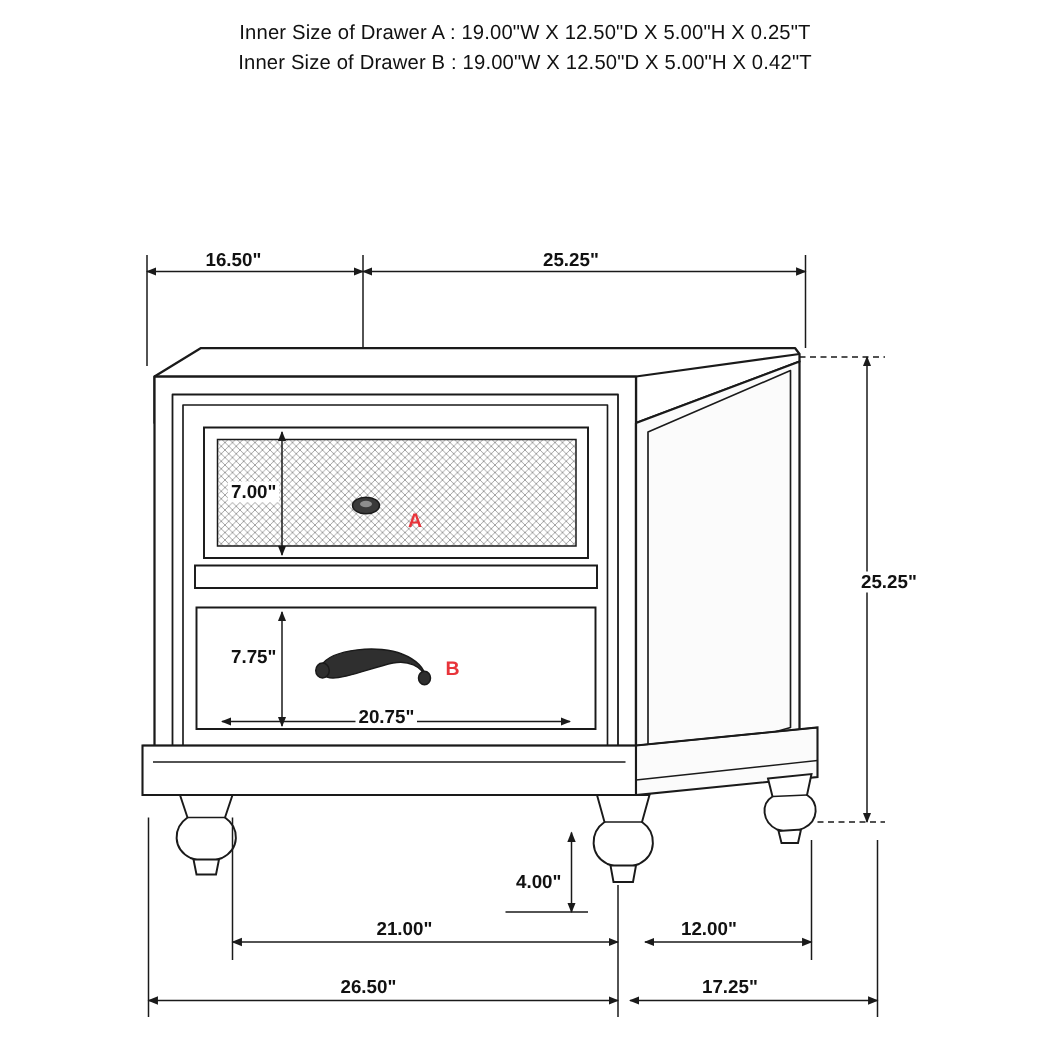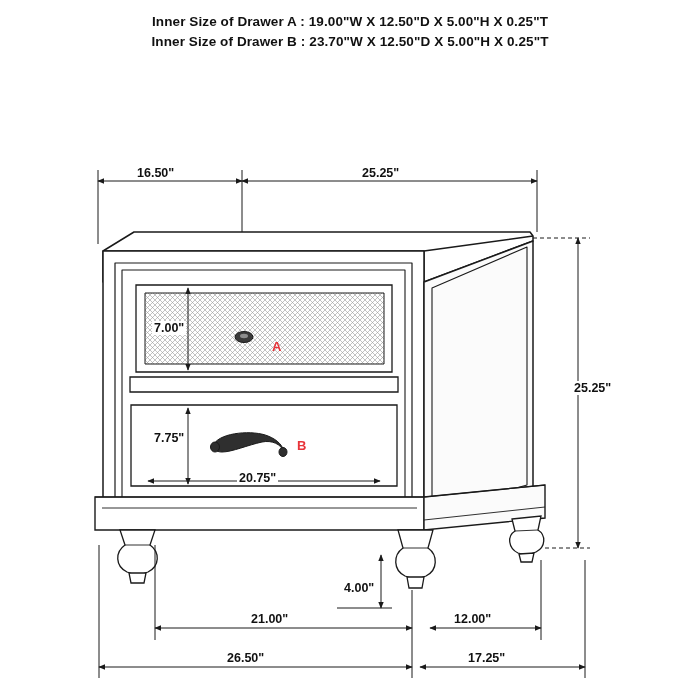--- a/index.html
+++ b/index.html
@@ -17,21 +17,21 @@
     background: #ffffff;
     overflow: hidden;
   }
   .hdr {
     position: absolute;
     left: 0;
     top: 0;
     width: 700px;
     text-align: center;
     font-size: 13.5px;
-    font-weight: bold;
+    font-weight: normal;
     color: #111111;
     letter-spacing: 0.1px;
   }
   .hdr-line1 { top: 14px; }
   .hdr-line2 { top: 34px; }
 
   svg.diagram {
     position: absolute;
     left: 0;
     top: 0;
@@ -56,21 +56,21 @@
     font-weight: bold;
     color: #e8343a;
   }
 </style>
 </head>
 <body>
 
 <div id="page">
 
   <div class="hdr hdr-line1">Inner Size of Drawer A : 19.00"W X 12.50"D X 5.00"H X  0.25"T</div>
-  <div class="hdr hdr-line2">Inner Size of Drawer B : 23.70"W X 12.50"D X 5.00"H X  0.25"T</div>
+  <div class="hdr hdr-line2">Inner Size of Drawer B : 19.00"W X 12.50"D X 5.00"H X  0.42"T</div>
 
   <svg class="diagram" viewBox="0 0 700 700">
     <defs>
       <marker id="arrS" viewBox="0 0 10 10" refX="9" refY="5" markerWidth="7" markerHeight="7" orient="auto-start-reverse">
         <path d="M0,1 L10,5 L0,9 z" fill="#1a1a1a"></path>
       </marker>
       <pattern id="cane" width="5" height="5" patternUnits="userSpaceOnUse">
         <rect width="5" height="5" fill="#ffffff"></rect>
         <path d="M0 0 L5 5 M5 0 L0 5" stroke="#9a9a9a" stroke-width="0.6"></path>
       </pattern>

